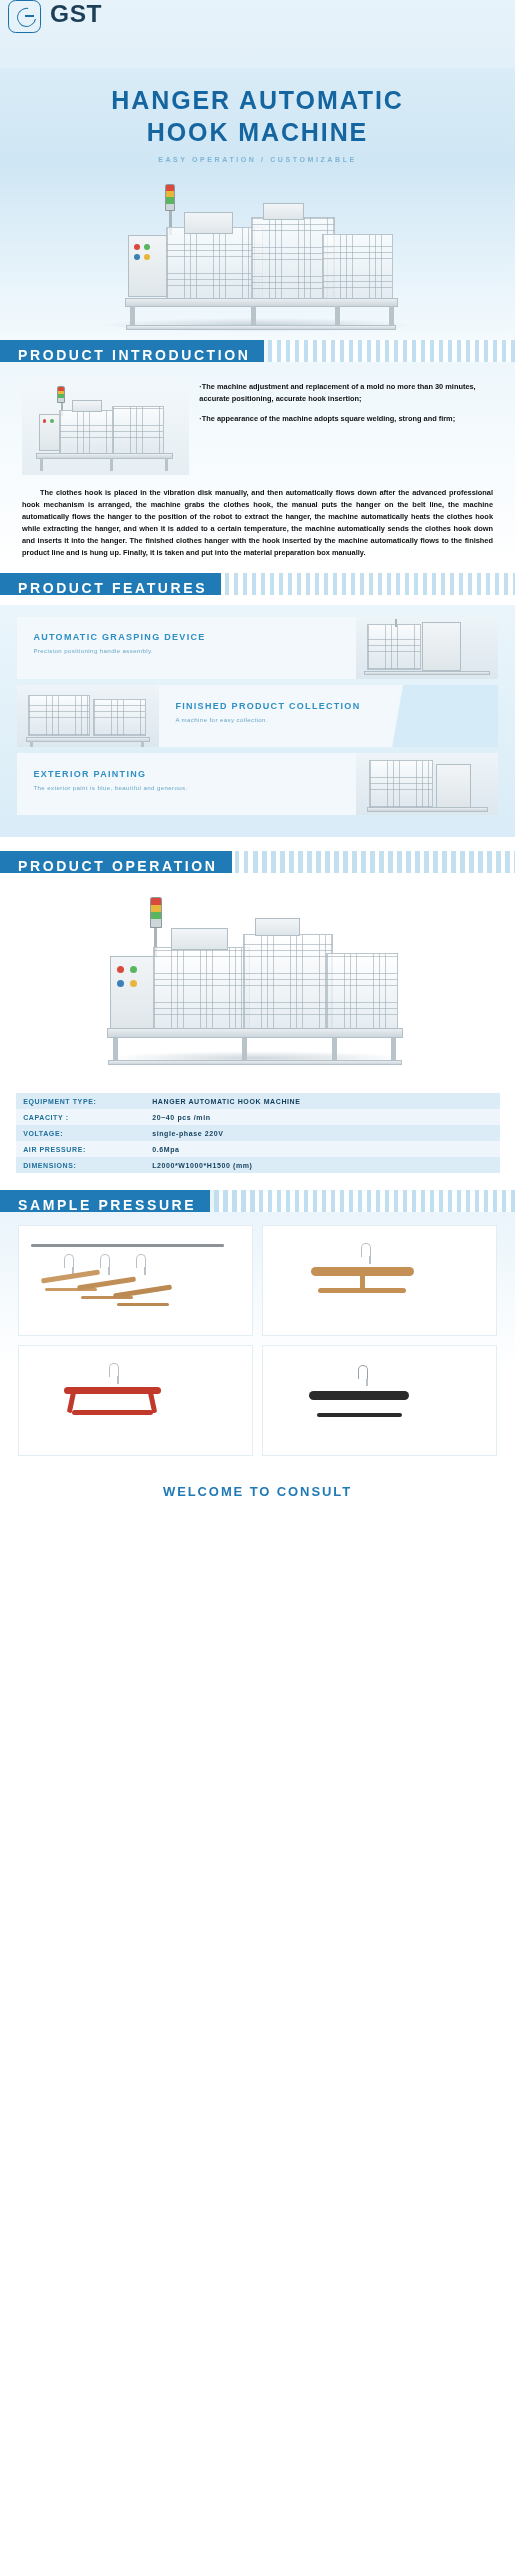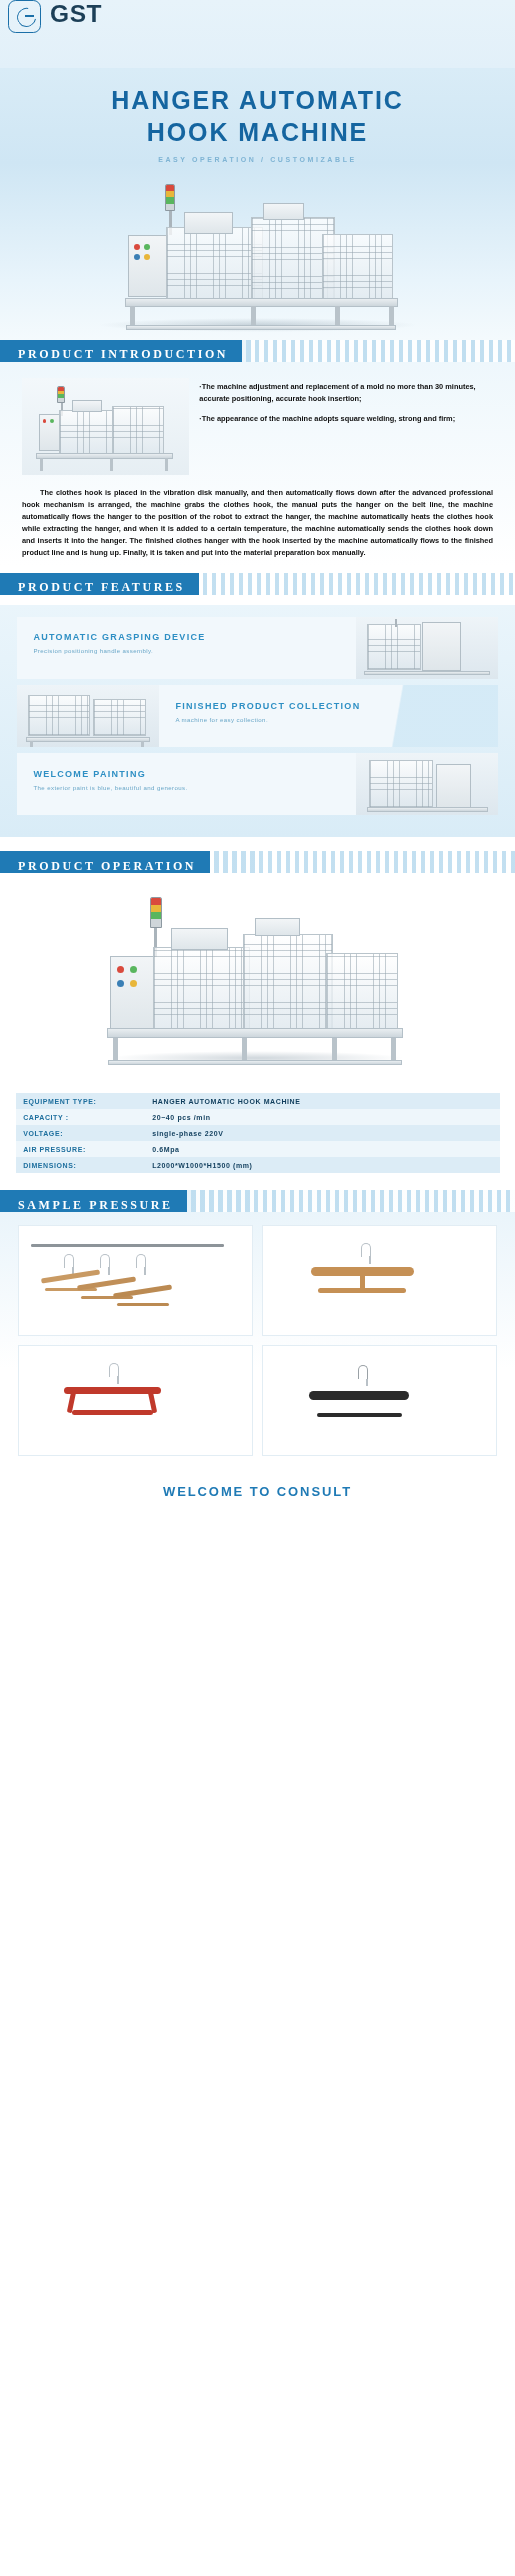--- a/index.html
+++ b/index.html
@@ -131,27 +131,26 @@
   .sec-head {
     position: relative;
     height: 22px;
     margin: 0 0 0 0;
     display: flex;
     align-items: stretch;
   }
   .sec-head .bar {
     background: #1f7ab5;
     color: #fff;
-    font-size: 12px;
+    font-size: 14px;
     font-weight: bold;
     letter-spacing: 2.6px;
     display: flex;
     align-items: center;
     padding: 8px 14px 0 18px;
-    font-family: Liberation Serif, serif;
   }
   .sec-head .stripes {
     flex: 1;
     background: repeating-linear-gradient(90deg,#bcdcef 0 4.5px, #ffffff 4.5px 9px);
     margin-left: 3.9px;
     opacity: .9;
   }
 
   
   .intro {
@@ -414,21 +413,21 @@
       </div>
     </div>
 
     <div class="frow rev">
       <div class="fimg">
         <div class="m-cage" style="left:13px;top:6.4px;width:64px;height:48px;"></div>
         <div class="m-panel" style="left:80px;top:10.3px;width:35px;height:44px;"></div>
         <div class="m-base" style="left:10.3px;top:54px;width:121px;height:4.5px;"></div>
       </div>
       <div class="ftext">
-        <div class="ftitle">WELCOME PAINTING</div>
+        <div class="ftitle">EXTERIOR PAINTING</div>
         <div class="fdesc">The exterior paint is blue, beautiful and generous.</div>
       </div>
     </div>
   </div>
 
   <div class="sec-head" style="margin-top:14px;">
     <div class="bar">PRODUCT OPERATION</div>
     <div class="stripes"></div>
   </div>
 

